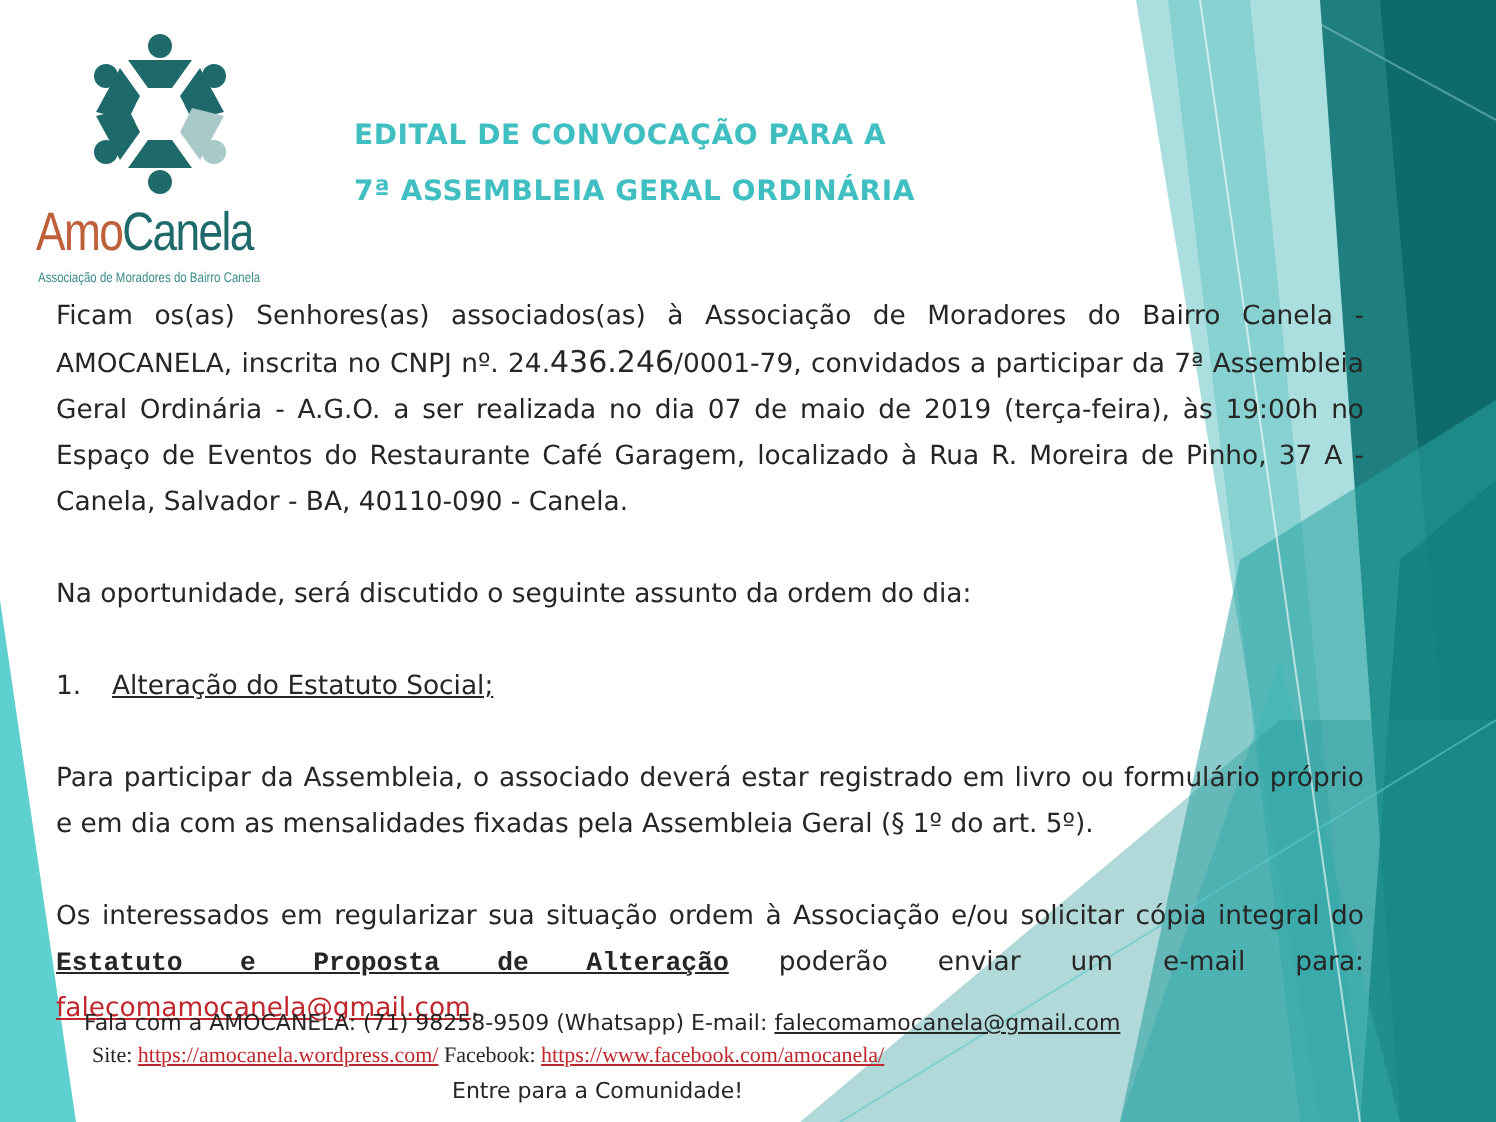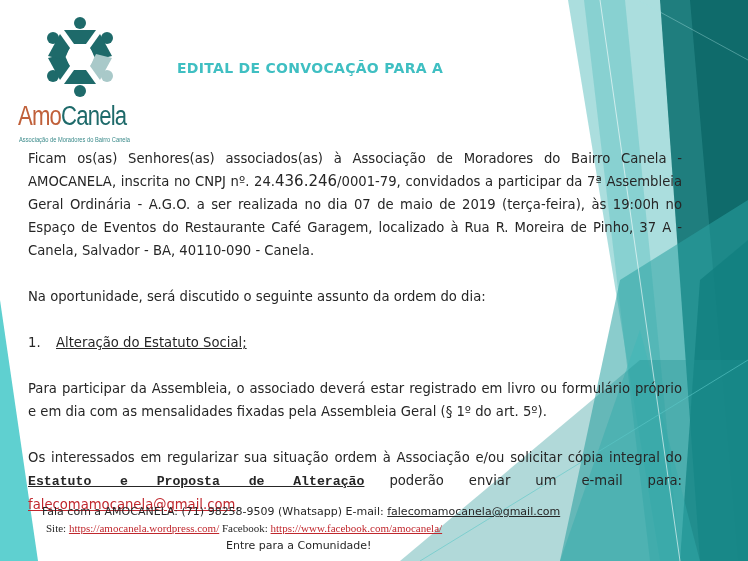--- a/index.html
+++ b/index.html
@@ -75,20 +75,21 @@
     <circle cx="40" cy="41" r="13" fill="#ffffff"></circle>
   </svg>
   <div class="logo-word">
     <span class="amo">Amo</span><span class="canela">Canela</span>
   </div>
   <div class="logo-sub">Associação de Moradores do Bairro Canela</div>
 </div>
 
 <div class="title">
   <span class="line">EDITAL  DE  CONVOCAÇÃO  PARA  A</span>
+  <span class="line">7ª ASSEMBLEIA GERAL ORDINÁRIA</span>
 </div>
 
 <div class="body-text">
   <p class="para"><span>Ficam os(as) Senhores(as) associados(as) à Associação de Moradores do Bairro Canela - AMOCANELA, inscrita no CNPJ nº. 24.</span><span class="big">436.246</span><span>/0001-79, convidados a participar da 7ª Assembleia Geral Ordinária - A.G.O. a ser realizada no dia 07 de maio de 2019 (terça-feira), às 19:00h no Espaço de Eventos do Restaurante Café Garagem, localizado à Rua R. Moreira de Pinho, 37 A - Canela, Salvador - BA, 40110-090 - Canela.</span></p>
   <div class="gap"></div>
   <p>Na oportunidade, será discutido o seguinte assunto da ordem do dia:</p>
   <div class="gap"></div>
   <div class="list-item">
     <span class="list-num">1.</span>
     <span class="u">Alteração do Estatuto Social;</span>

